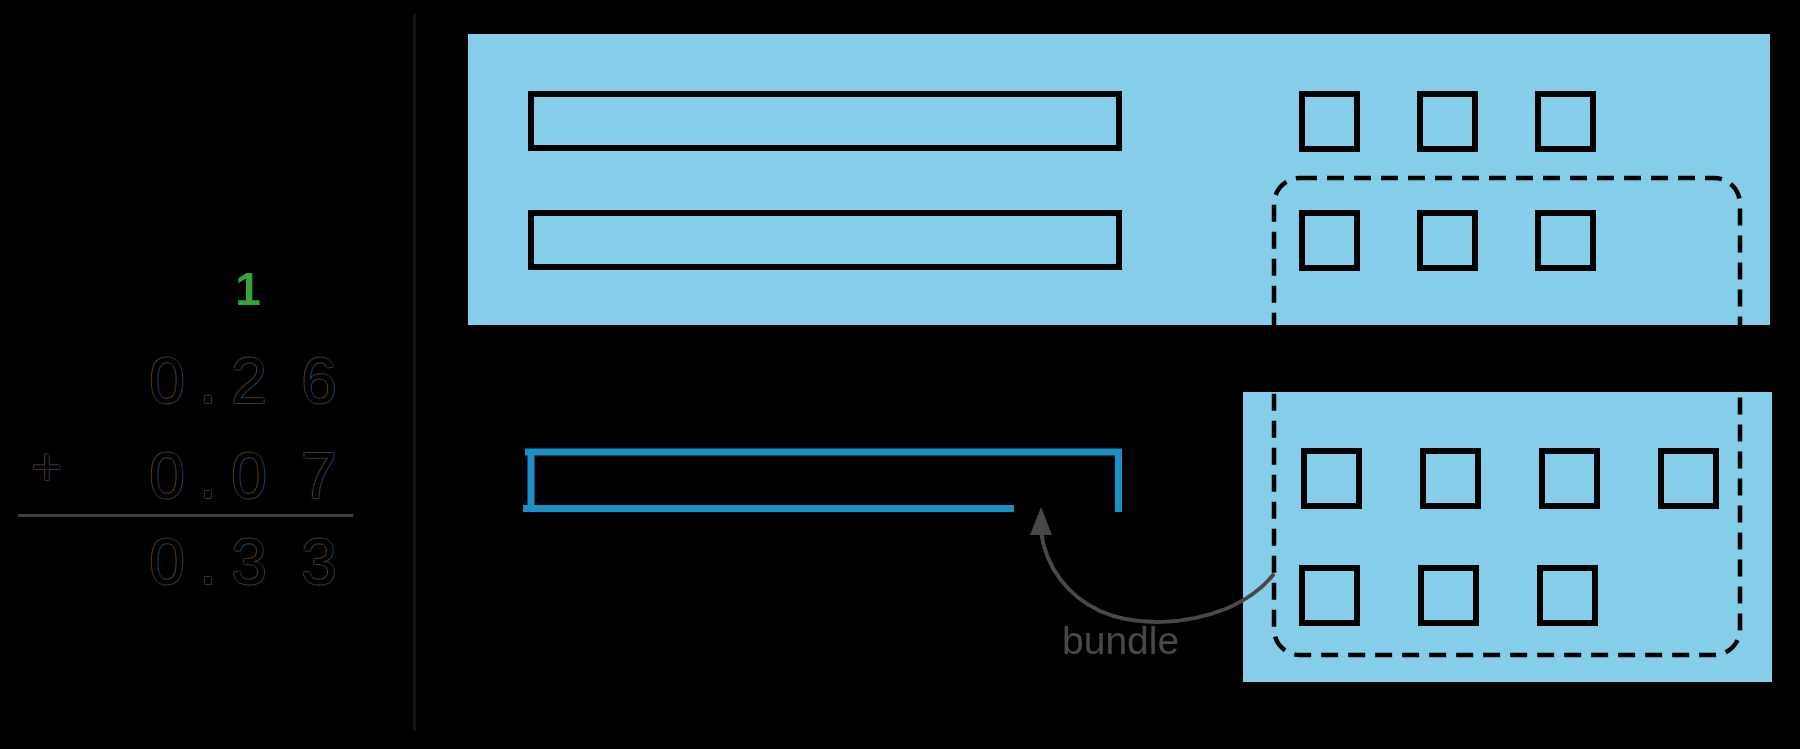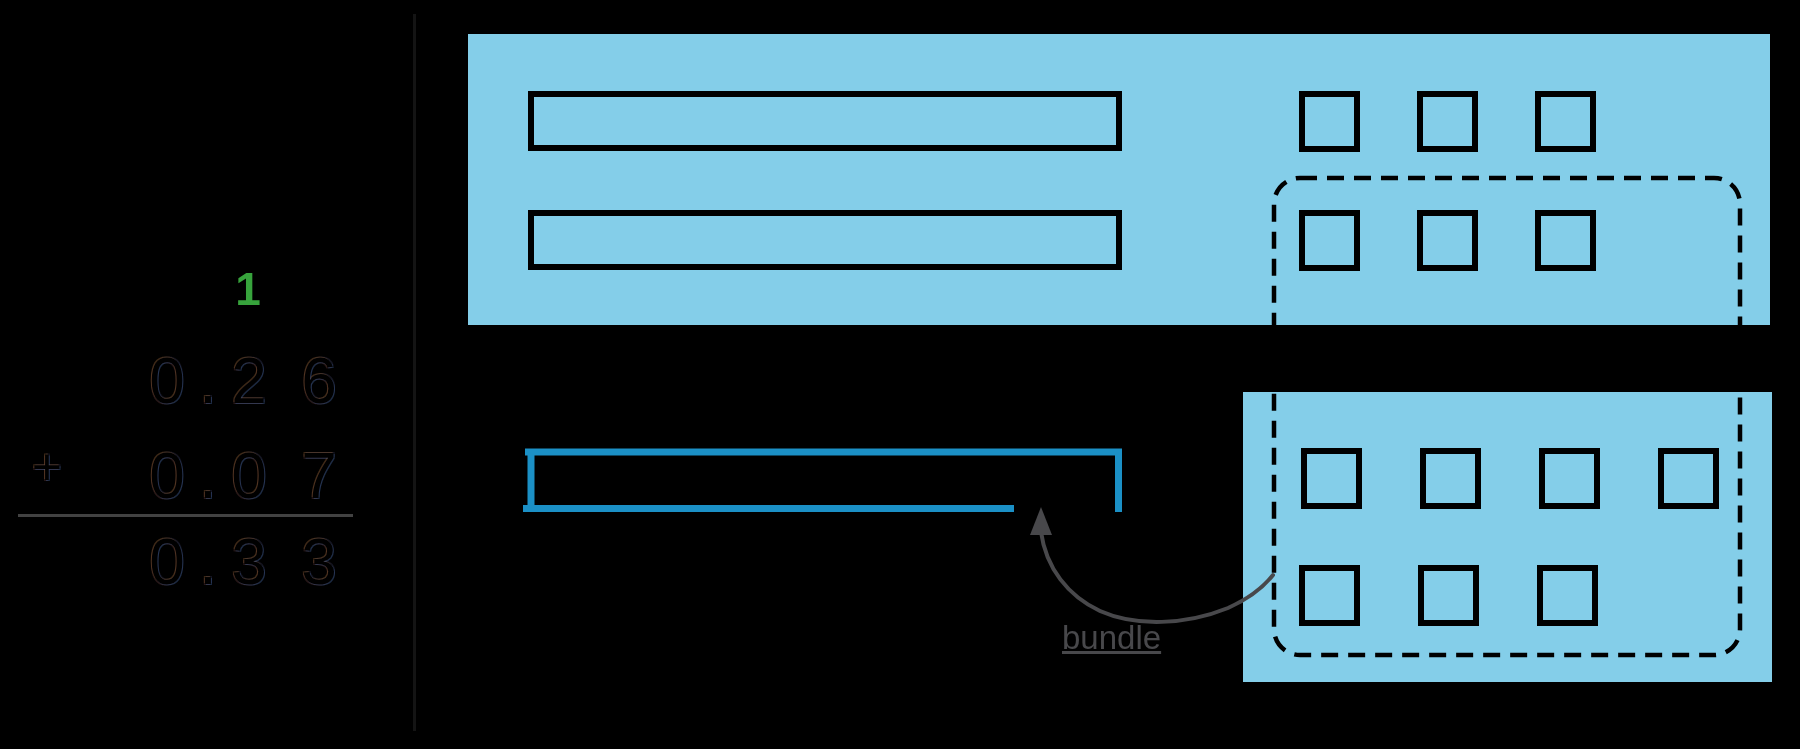--- a/index.html
+++ b/index.html
@@ -35,21 +35,21 @@
   .sqrow{position:absolute;display:flex;gap:57px;}
   .tp-row1{left:831px;top:57px;}
   .tp-row2{left:831px;top:176px;}
   .bp-row1{left:58px;top:56px;gap:58px;}
   .bp-row2{left:56px;top:173px;gap:58px;}
   .sq{width:61px;height:61px;border:6px solid #000;box-sizing:border-box;flex:0 0 auto;}
 
   
   #overlay{position:absolute;left:0;top:0;pointer-events:none;}
 
-  .bundle-label{position:absolute;left:1062px;top:621px;font-size:33px;line-height:1;color:#48484B;text-decoration:underline;}
+  .bundle-label{position:absolute;left:1062px;top:621px;font-size:39px;line-height:1;color:#48484B;}
 </style>
 </head>
 <body>
 
 <div id="stage">
 
   <div class="divider"></div>
 
   <section>
     <span class="mchar carry" style="color: rgb(55, 163, 60);">1</span>

